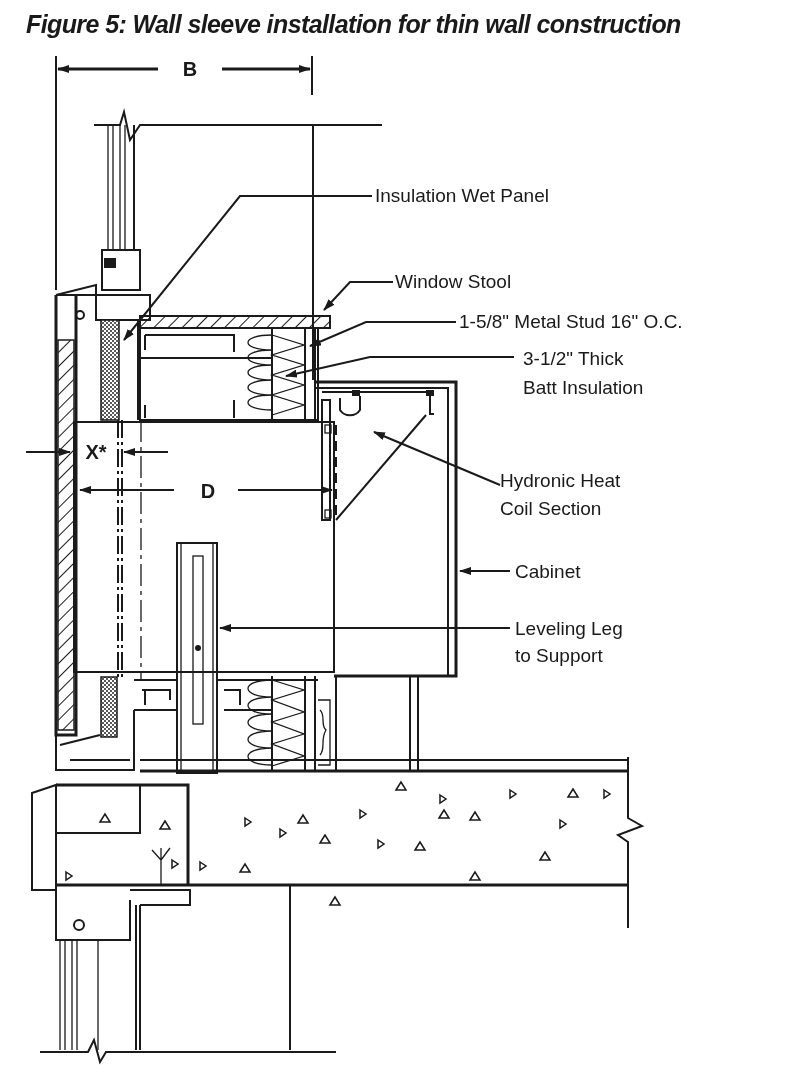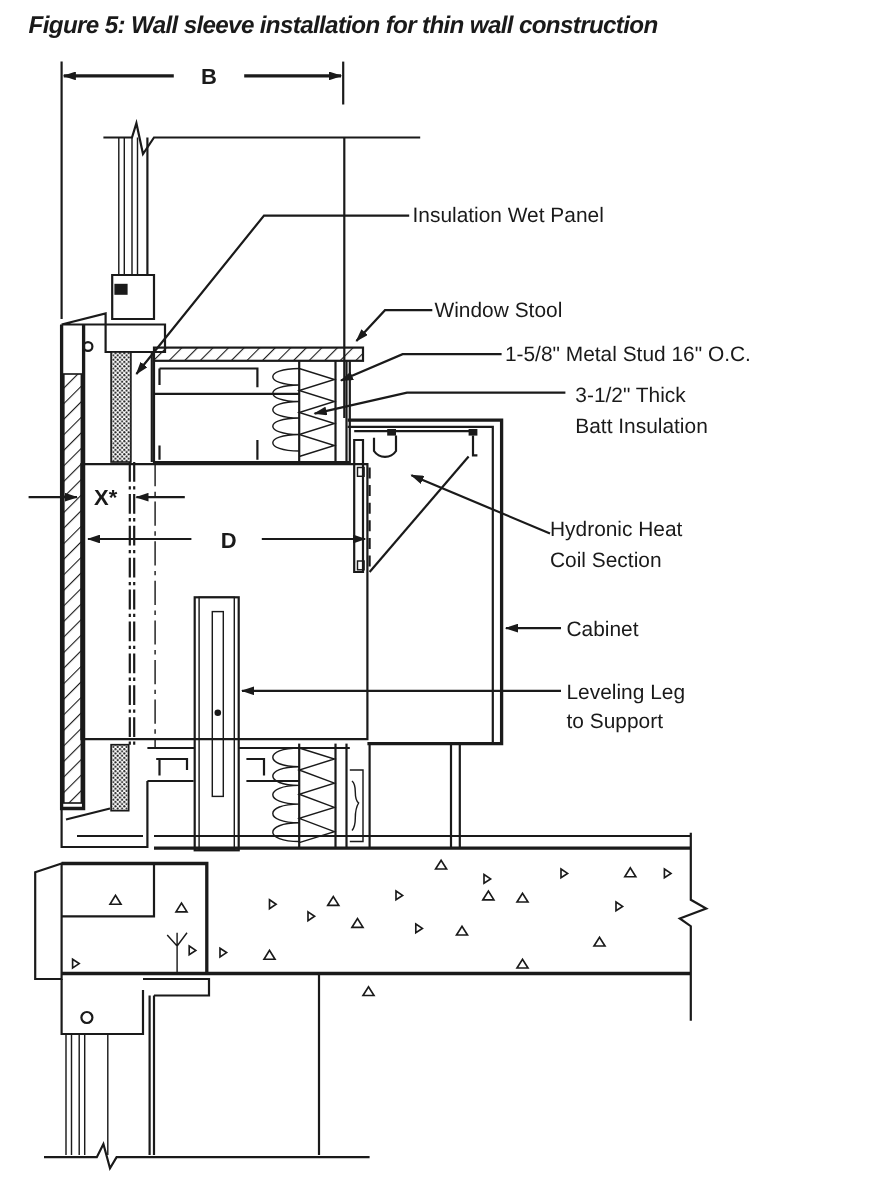--- a/index.html
+++ b/index.html
@@ -1,21 +1,21 @@
 <!DOCTYPE html>
 <html><head>
   <meta charset="utf-8">
   <style>
     html, body { margin: 0; padding: 0; background: #ffffff; }
     body { width: 810px; height: 1074px; position: relative; overflow: hidden; }
     .title {
       position: absolute; left: 26px; top: 10px;
       font-family: "Liberation Sans", sans-serif;
       font-weight: bold; font-style: italic;
-      font-size: 22px; color: #1a1a1a; letter-spacing: -0.6px;
+      font-size: 25px; color: #1a1a1a; letter-spacing: -0.6px;
       white-space: nowrap;
     }
     svg.diagram { position: absolute; left: 0; top: 0; }
     .lbl {
       font-family: "Liberation Sans", sans-serif;
       font-size: 19px; fill: #1a1a1a;
     }
     .dim {
       font-family: "Liberation Sans", sans-serif;
       font-size: 20px; font-weight: bold; fill: #1a1a1a;

